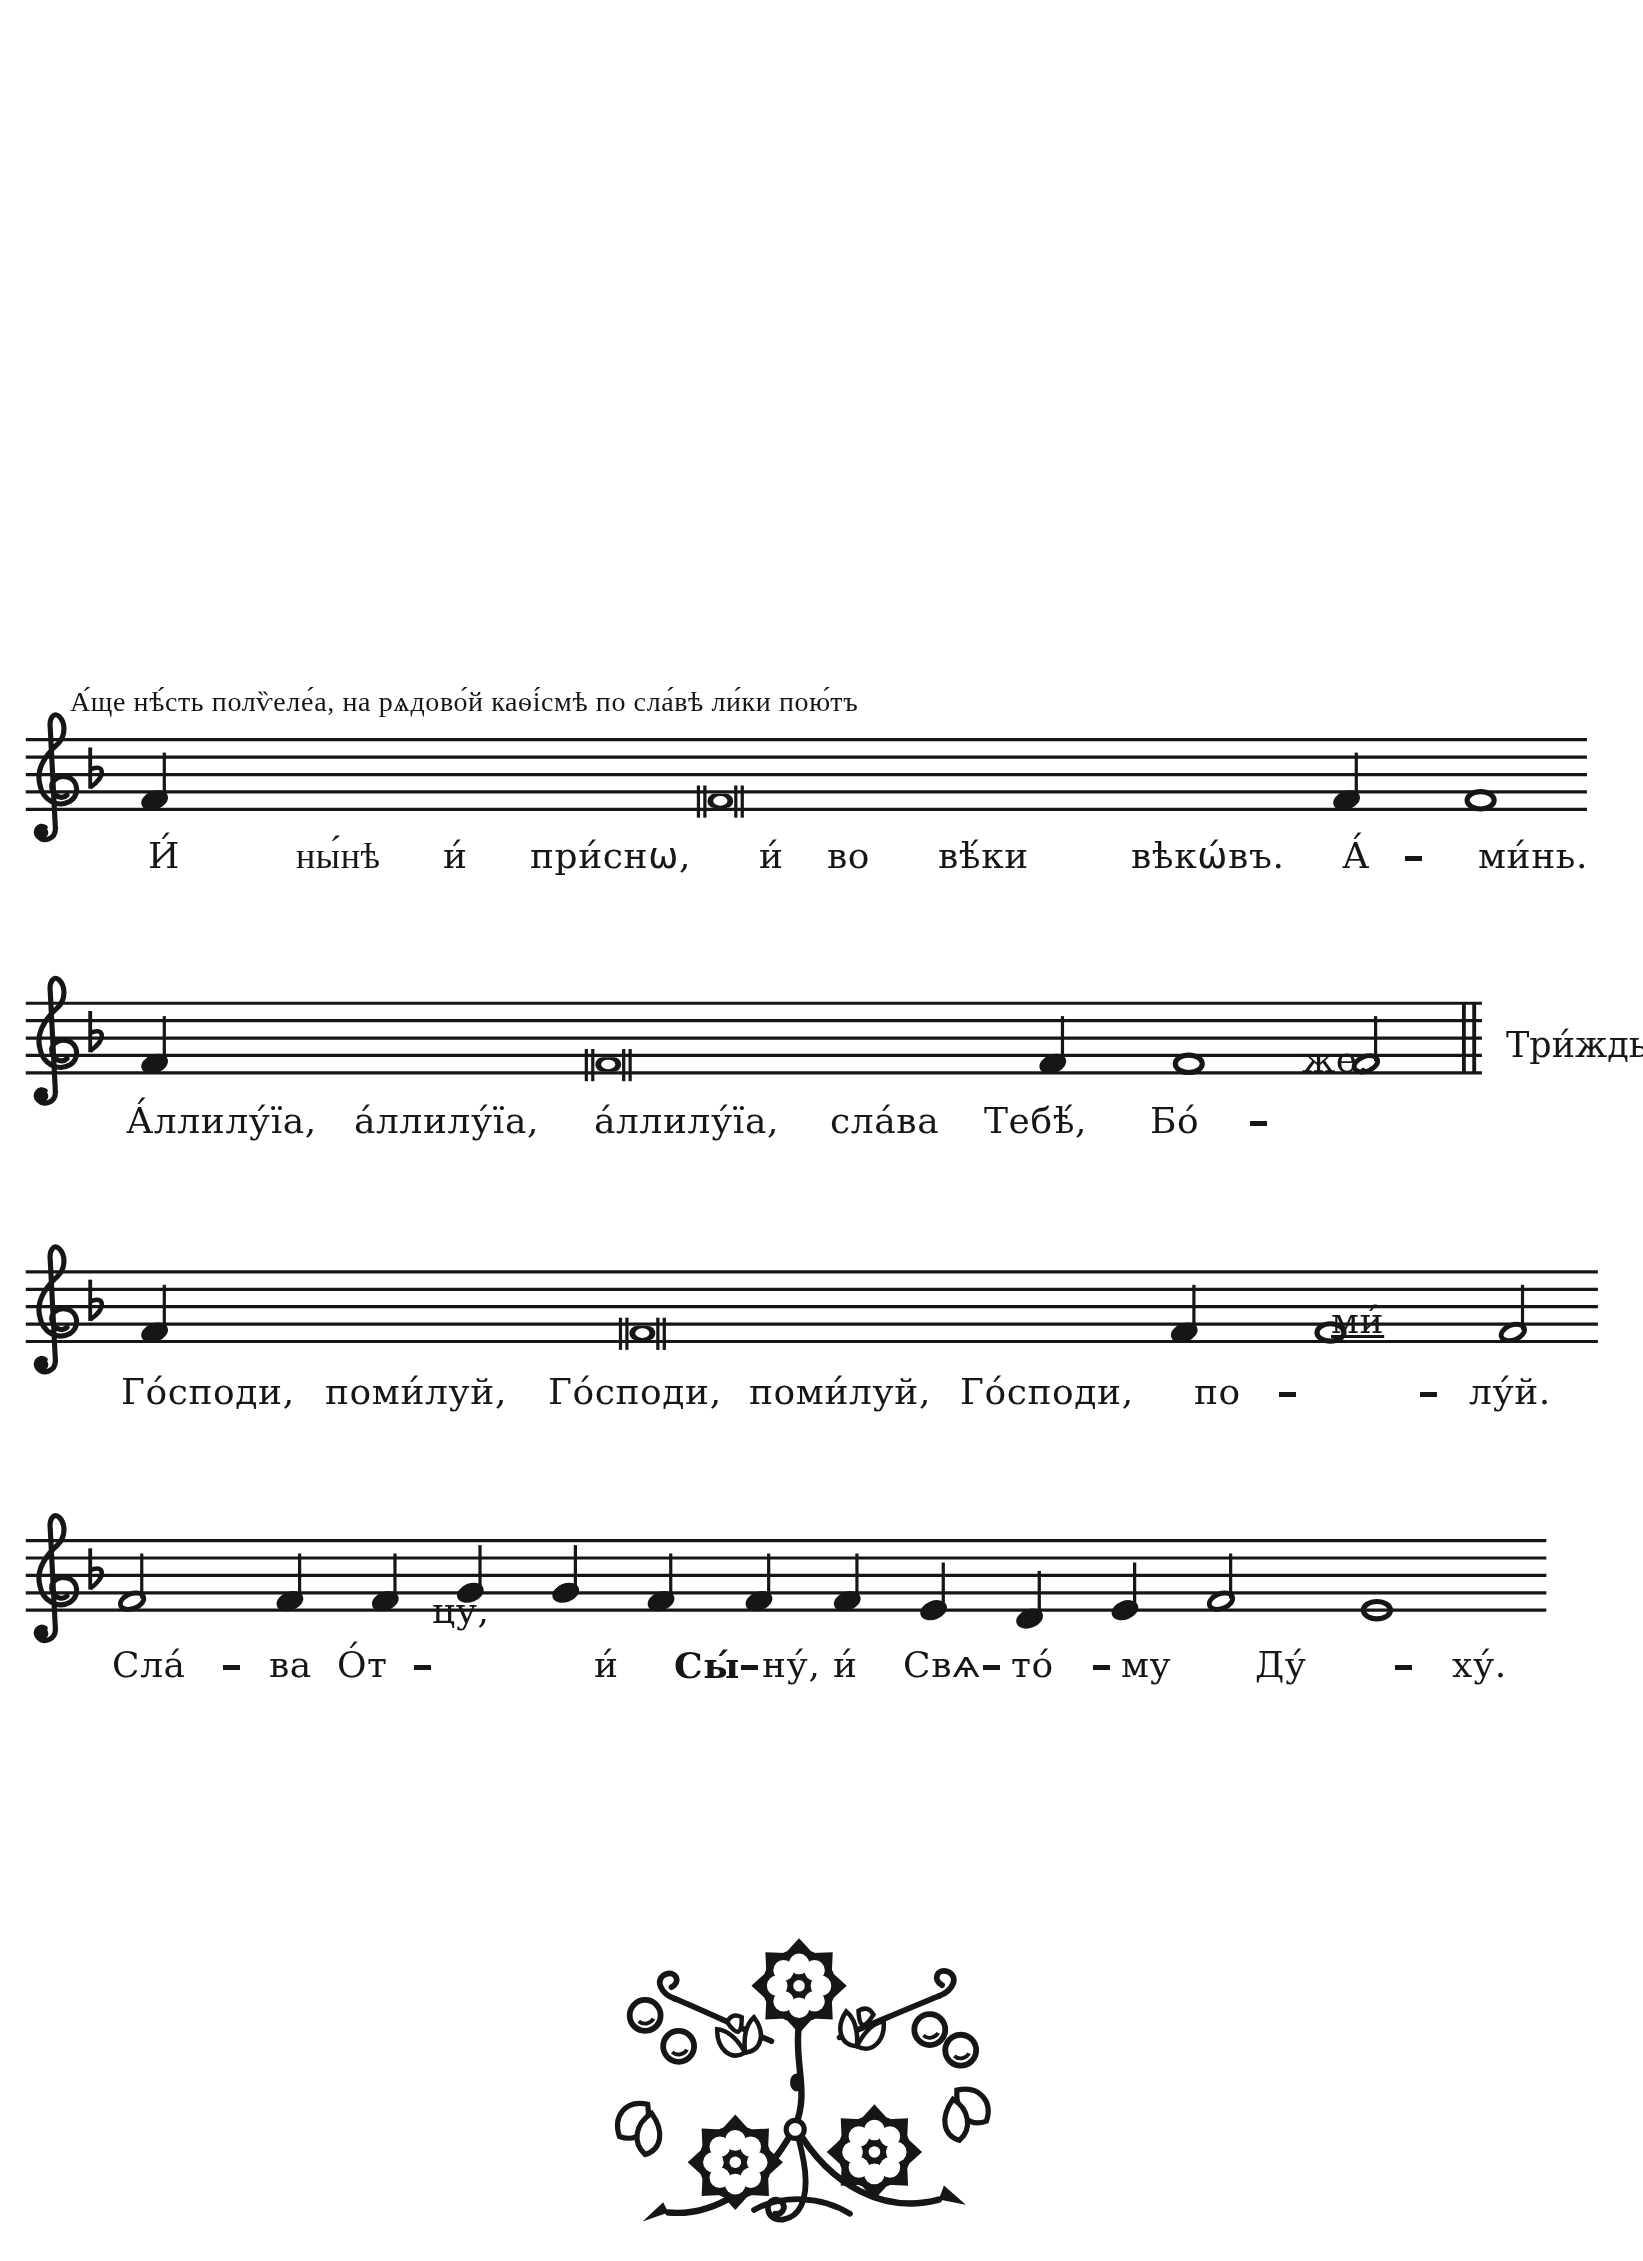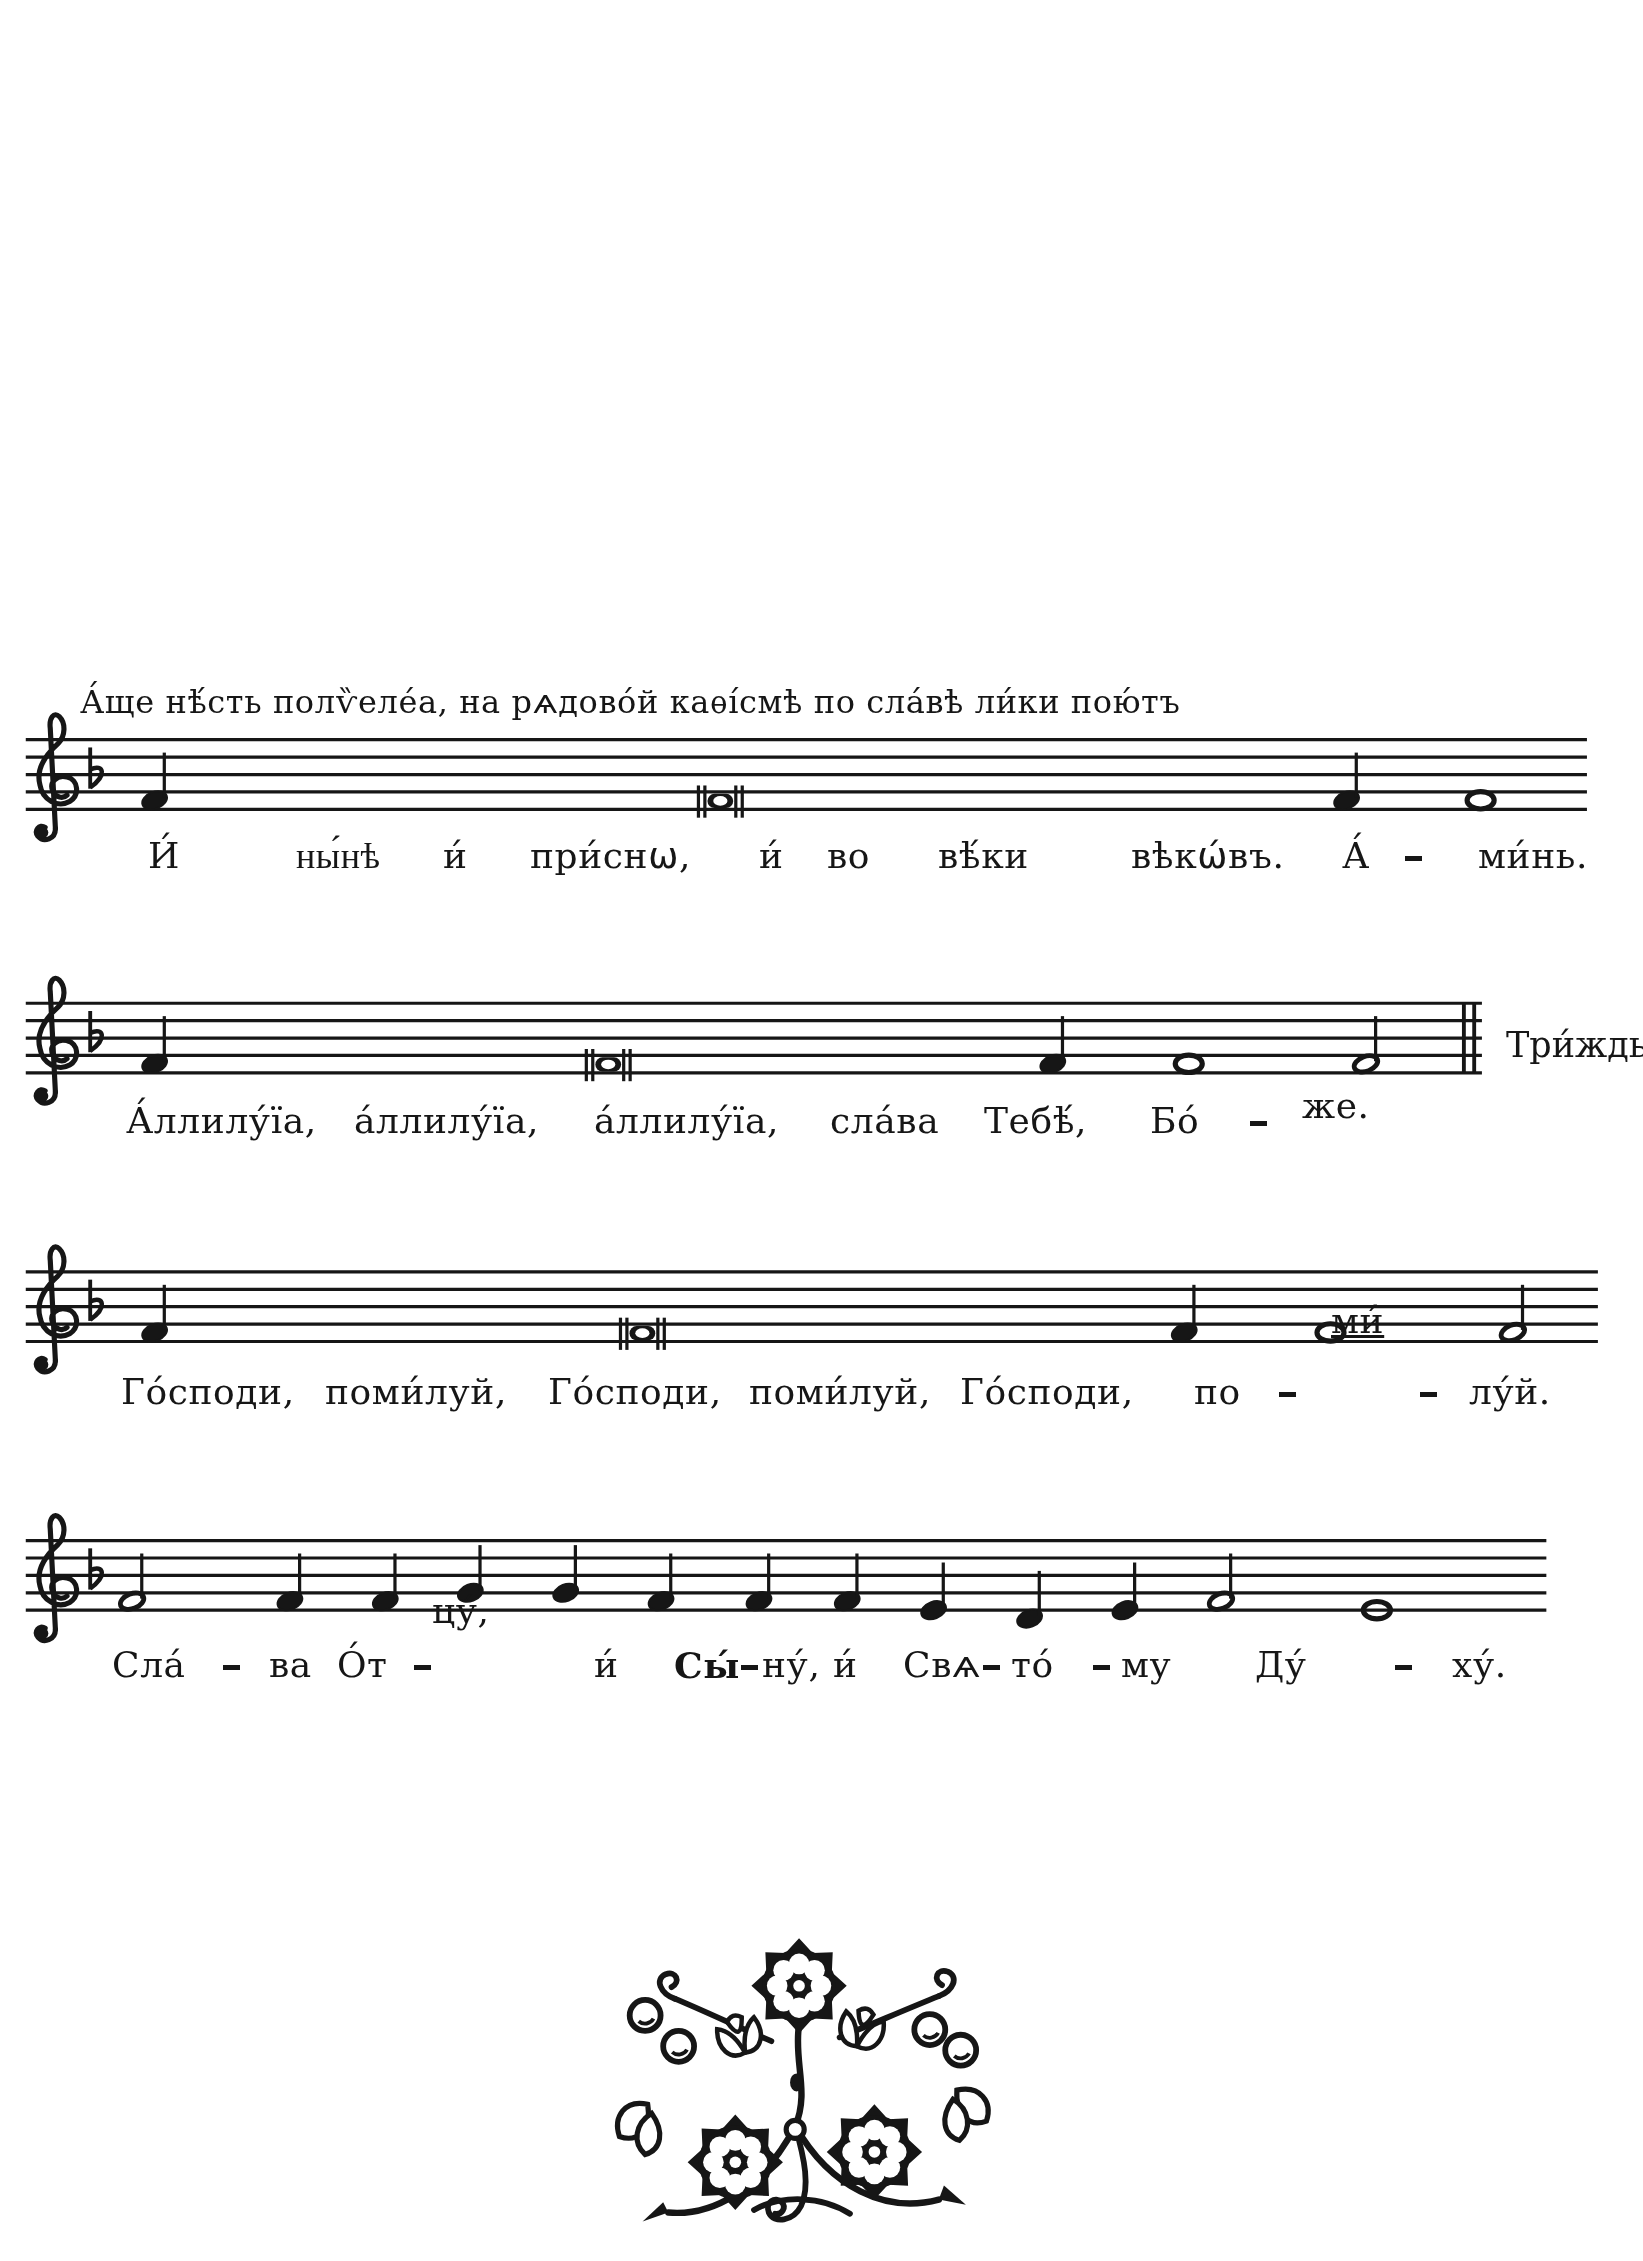--- a/index.html
+++ b/index.html
@@ -6,23 +6,24 @@
   html,body{margin:0;padding:0;background:#ffffff;}
   .page{
     position:relative;
     width:1643px;height:2261px;
     background:#ffffff;
     color:#161616;
     font-family:"DejaVu Serif","DejaVu Sans",serif;
     overflow:hidden;
   }
   .header-note{
-    position:absolute;left:80px;top:686px;
-    font-size:32px;line-height:32px;white-space:pre;
+    position:absolute;left:70px;top:686px;
+    font-size:28px;line-height:32px;white-space:pre;
     letter-spacing:0.6px;
+    font-family:Liberation Serif, serif;
   }
   .repeat-label{
     position:absolute;left:1506px;top:1028px;
     font-size:35px;line-height:35px;white-space:pre;
   }
   .lyric{
     position:absolute;
     font-size:36px;line-height:36px;white-space:pre;
     letter-spacing:0.6px;
   }
@@ -304,21 +305,21 @@
     <span class="lyric" style="left: 1342px; top: 838px;">А́</span>
     <span class="dash" style="left: 1405px; top: 856px;"></span>
     <span class="lyric" style="left: 1478px; top: 838px;">ми́нь.</span>
     <span class="lyric" style="left: 126px; top: 1103px;">А́ллилу́їа,</span>
     <span class="lyric" style="left: 354px; top: 1103px;">а́ллилу́їа,</span>
     <span class="lyric" style="left: 594px; top: 1103px;">а́ллилу́їа,</span>
     <span class="lyric" style="left: 830px; top: 1103px;">сла́ва</span>
     <span class="lyric" style="left: 984px; top: 1103px;">Тебѣ́,</span>
     <span class="lyric" style="left: 1150px; top: 1103px;">Бо́</span>
     <span class="dash" style="left: 1250px; top: 1121px;"></span>
-    <span class="lyric" style="left: 1302px; top: 1088px; text-align: center;">же.</span>
+    <span class="lyric" style="left: 1302px; top: 1042px; text-align: center;">же.</span>
     <span class="lyric" style="left: 121px; top: 1374px;">Го́споди,</span>
     <span class="lyric" style="left: 325px; top: 1374px;">поми́луй,</span>
     <span class="lyric" style="left: 548px; top: 1374px;">Го́споди,</span>
     <span class="lyric" style="left: 749px; top: 1374px;">поми́луй,</span>
     <span class="lyric" style="left: 960px; top: 1374px;">Го́споди,</span>
     <span class="lyric" style="left: 1194px; top: 1374px;">по</span>
     <span class="dash" style="left: 1279px; top: 1392px;"></span>
     <span class="lyric" style="left: 1331px; top: 1303px; text-decoration: underline;">ми́</span>
     <span class="dash" style="left: 1420px; top: 1392px;"></span>
     <span class="lyric" style="left: 1469px; top: 1374px;">лу́й.</span>

